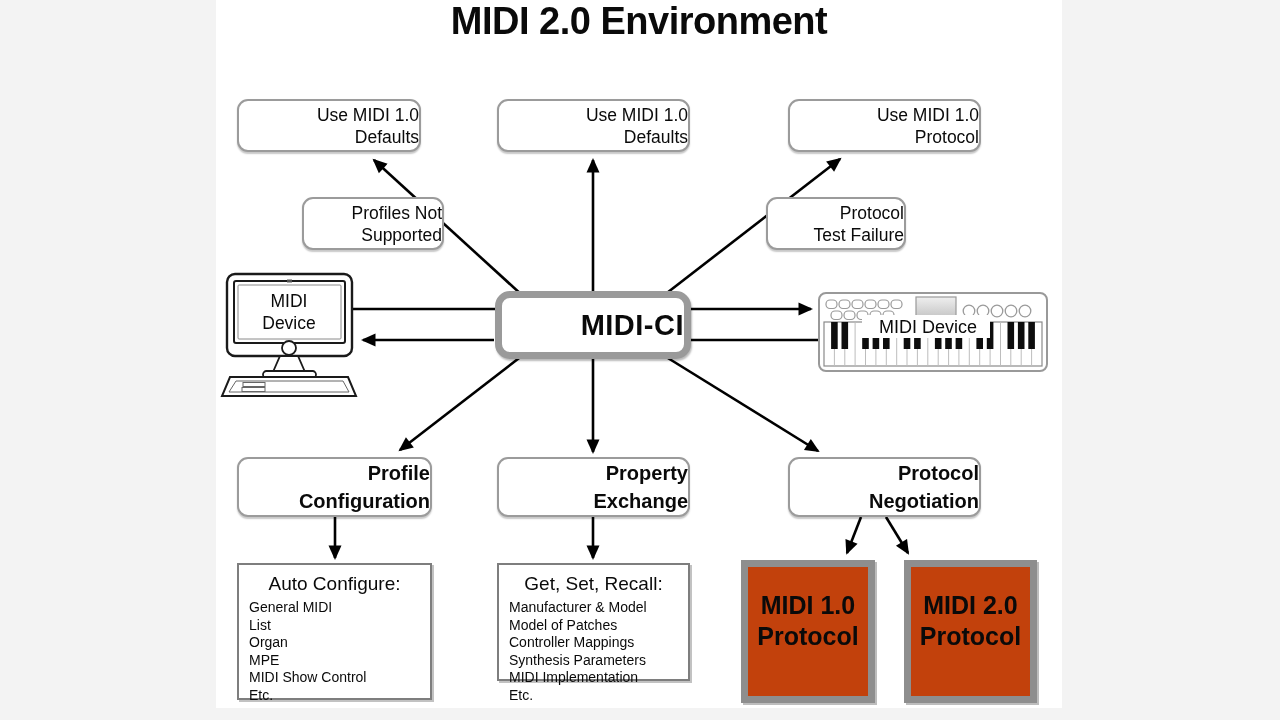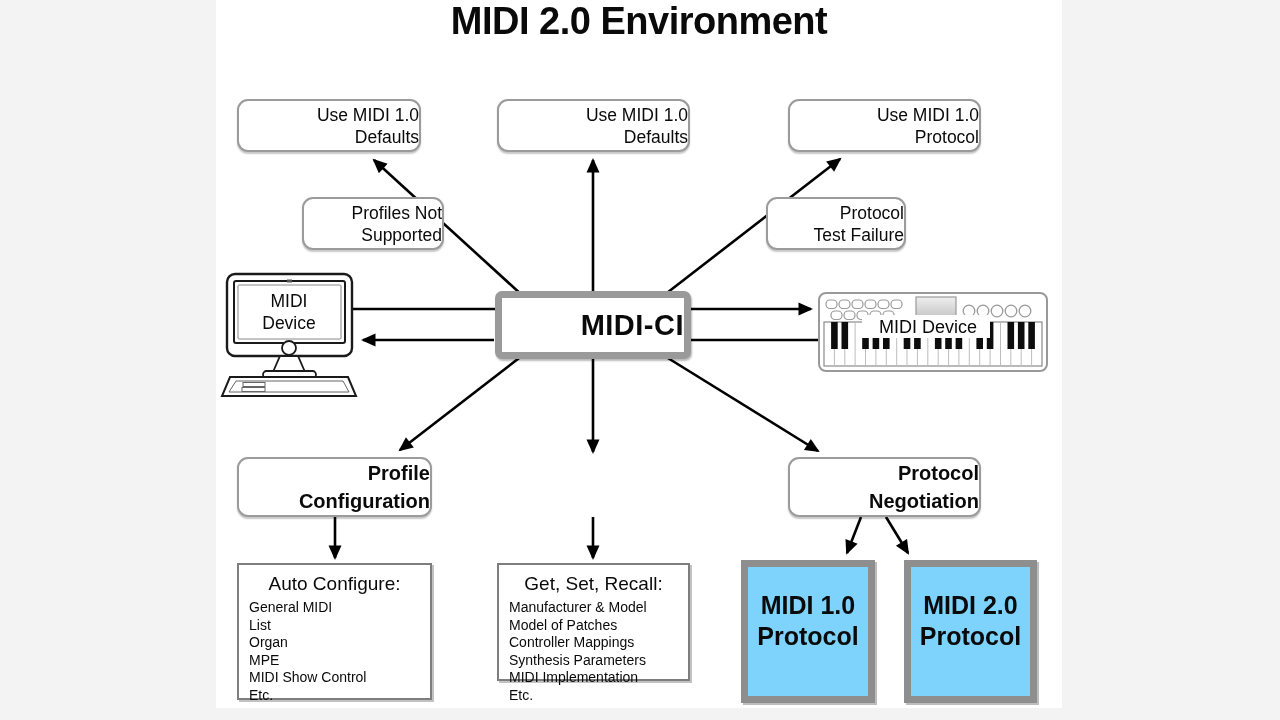--- a/index.html
+++ b/index.html
@@ -13,33 +13,33 @@
   .box { position:absolute; z-index:2; background:#fff; border:2px solid #9b9b9b; border-radius:11px;
          display:flex; flex-direction:column; align-items:flex-end; justify-content:center;
          text-align:center; font-size:17.5px; line-height:22px;
          box-shadow:0 1.5px 1.5px rgba(0,0,0,.22); }
   .b1 { left:237px; top:99px;  width:184px; height:53px; }
   .b2 { left:497px; top:99px;  width:193px; height:53px; }
   .b3 { left:788px; top:99px;  width:193px; height:53px; }
   .b4 { left:302px; top:197px; width:142px; height:53px; }
   .b5 { left:497px; top:197px; width:182px; height:53px; }
   .b6 { left:766px; top:197px; width:140px; height:53px; }
-  .midici { left:495px; top:291px; width:196px; height:68px; border:7px solid #9a9a9a; border-radius:7px;
+  .midici { left:495px; top:291px; width:196px; height:68px; border:7px solid #9a9a9a; border-radius:15px;
             font-size:29px; font-weight:bold; letter-spacing:0.5px;
             box-shadow:1px 2px 2px rgba(0,0,0,.28); }
   .b7 { left:237px; top:457px; width:195px; height:60px; }
   .b8 { left:497px; top:457px; width:193px; height:60px; }
   .b9 { left:788px; top:457px; width:193px; height:60px; }
   .bold-box { font-weight:bold; font-size:20px; line-height:28px; }
   .listbox { position:absolute; z-index:2; background:#fff; border:2px solid #7e7e7e; border-radius:0;
              box-shadow:2px 2px 0 #c2c2c2; padding:8px 10px 0 10px; font-size:14px; line-height:17.5px; }
   .listbox .hdr { text-align:center; font-size:19px; line-height:22px; margin-bottom:4px; }
   .b10 { left:237px; top:563px; width:195px; height:137px; }
   .b11 { left:497px; top:563px; width:193px; height:118px; }
-  .proto { position:absolute; z-index:2; background:#7dd3fc; border:7px solid #8e8e8e; border-radius:0;
+  .proto { position:absolute; z-index:2; background:#c2410c; border:7px solid #8e8e8e; border-radius:0;
            display:flex; flex-direction:column; align-items:center; justify-content:center;
            font-size:25px; font-weight:bold; line-height:31px; text-align:center;
            box-shadow:2px 2px 0 #bdbdbd; padding-bottom:22px; }
   .b12 { left:741px; top:560px; width:134px; height:143px; }
   .b13 { left:904px; top:560px; width:133px; height:143px; }
 </style>
 </head>
 <body>
 
 <div class="stage">
@@ -186,20 +186,24 @@
   </div>
 
   <div class="box midici">
     <span>MIDI-CI</span>
   </div>
 
   <div class="box b7 bold-box">
     <span>Profile</span>
     <span>Configuration</span>
   </div>
+  <div class="box b8 bold-box">
+    <span>Property</span>
+    <span>Exchange</span>
+  </div>
   <div class="box b9 bold-box">
     <span>Protocol</span>
     <span>Negotiation</span>
   </div>
 
   <div class="listbox b10">
     <div class="hdr">Auto Configure:</div>
     <div>General MIDI</div>
     <div>List</div>
     <div>Organ</div>

